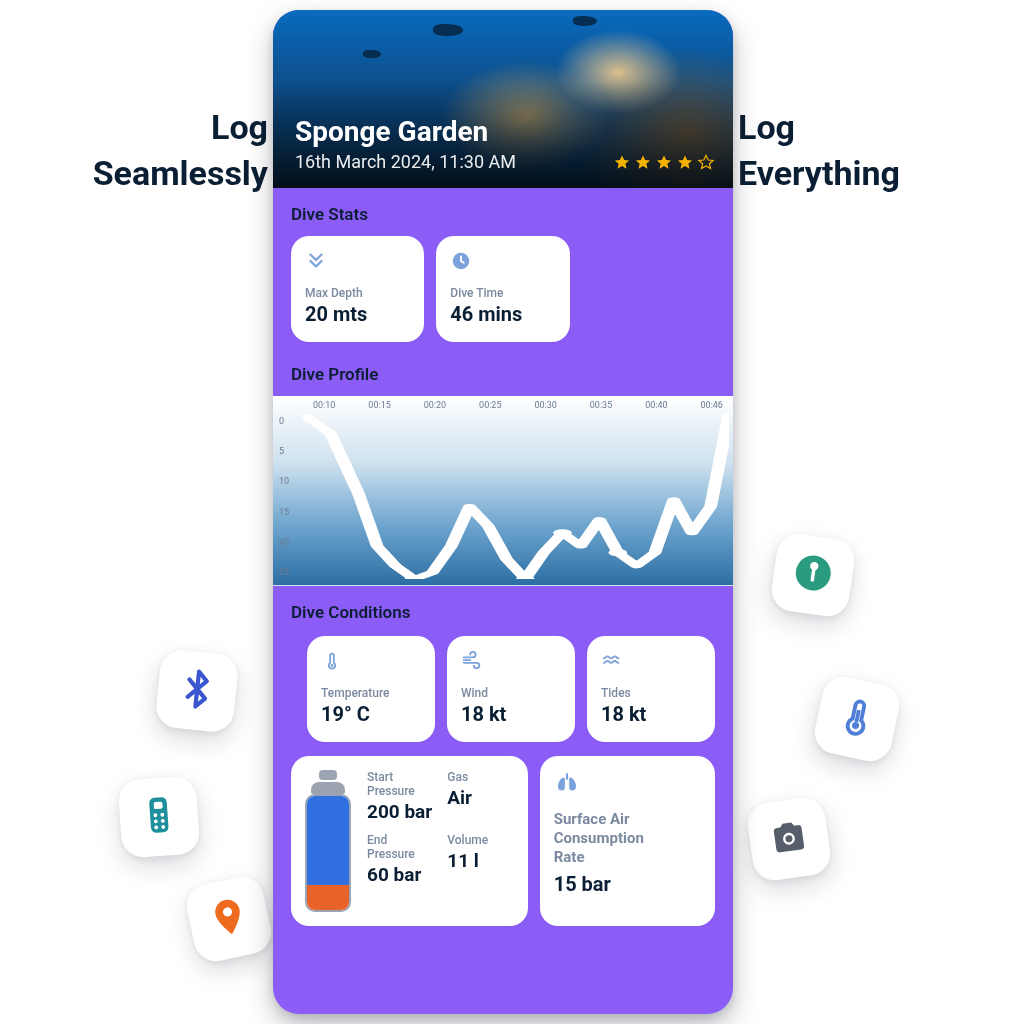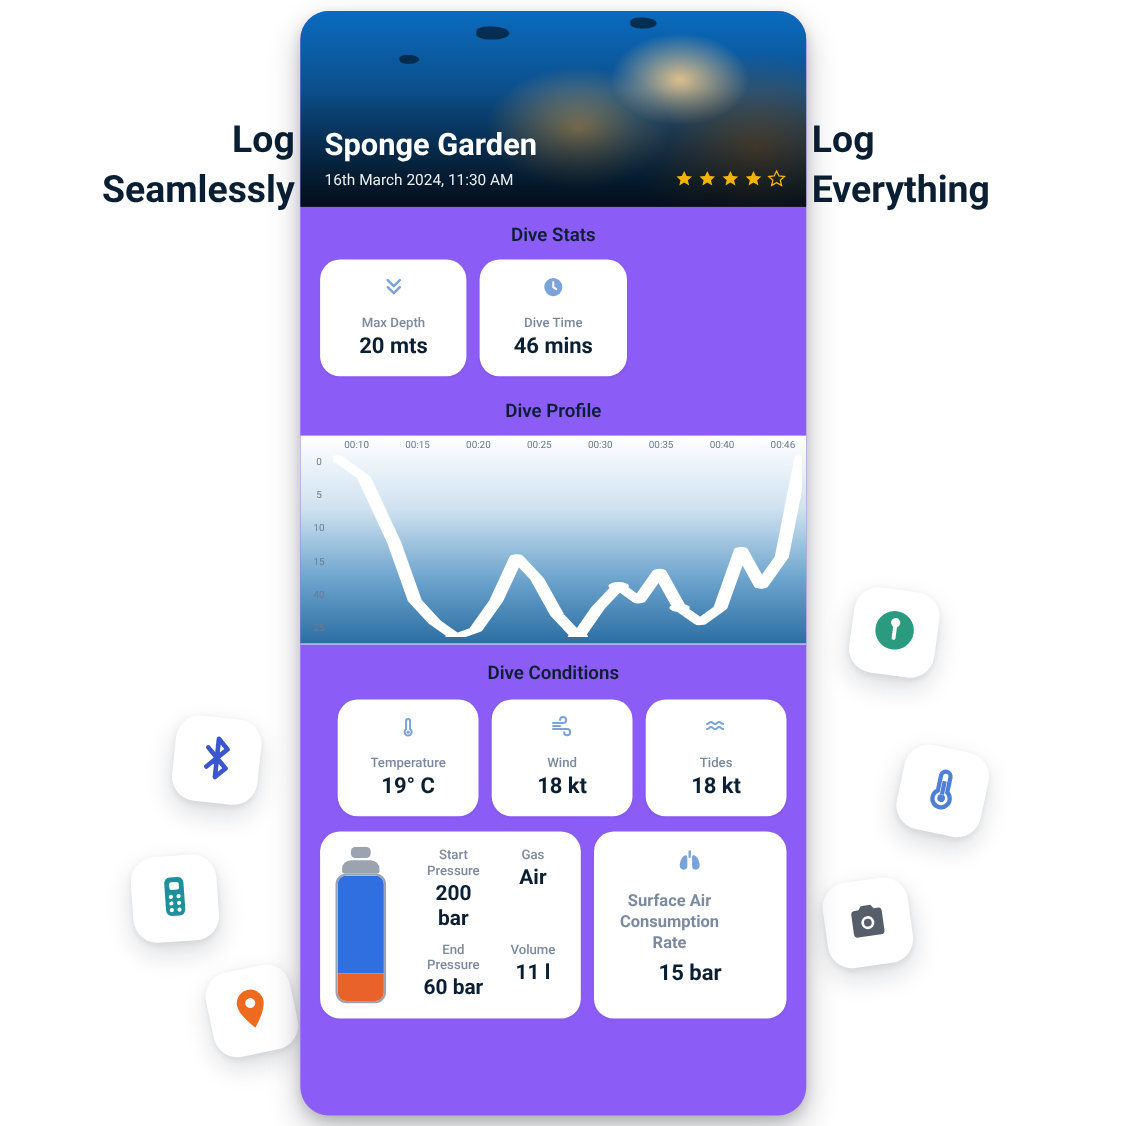--- a/index.html
+++ b/index.html
@@ -54,25 +54,25 @@
       radial-gradient(160px 120px at 90% 70%, rgba(120,90,50,.8), rgba(120,90,50,0) 72%),
       linear-gradient(180deg, #0a6bbf 0%, #0c4f8c 40%, #0a3a66 100%);
     color: #fff;
   }
   .hero::after{
     content:""; position:absolute; inset:0;
     background: linear-gradient(180deg, rgba(0,0,0,0) 40%, rgba(0,0,0,.75) 100%);
   }
   .fish { position:absolute; background:#04203a; border-radius:40% 60% 55% 45%; opacity:.8; }
   .hero h1 { position:absolute; left:22px; bottom:40px; z-index:2; font-size:28px; font-weight:700; }
-  .hero .date { position:absolute; left:22px; bottom:16px; z-index:2; font-size:14px; opacity:.92; }
+  .hero .date { position:absolute; left:22px; bottom:16px; z-index:2; font-size:18px; opacity:.92; }
   .stars { position:absolute; right:18px; bottom:16px; z-index:2; display:flex; gap:3px; }
   .star { width:18px; height:18px; }
 
-  .section { padding: 16px 18px 0; text-align: center; }
+  .section { padding: 16px 18px 0; }
   .section-title { font-size: 17px; font-weight:600; color:#0b1f34; margin-bottom:12px; }
 
   .row3 { display:grid; grid-template-columns: repeat(3,1fr); gap:12px; }
   .card {
     background:#fff; border-radius:18px; padding:14px 14px 16px;
     box-shadow: 0 1px 2px rgba(15,23,42,.04);
   }
   .card .ic { display:block; margin-bottom:10px; }
   .card .ic svg{ width:22px; height:22px; }
   .label { font-size:12px; color:#7b8aa0; font-weight:500; }
@@ -90,21 +90,21 @@
   .xaxis { position:absolute; top:4px; left:40px; right:10px; display:flex; justify-content:space-between; }
   .xaxis span{ font-size:9px; color:#6b7b90; }
   .chart-svg{ position:absolute; left:30px; right:4px; top:18px; bottom:6px; width:calc(100% - 34px); height:calc(100% - 24px); }
   .chart-svg path.line{ fill:none; stroke:#fff; stroke-width:3; stroke-linejoin:round; stroke-linecap:round; }
   .chart-svg circle{ fill:#fff; }
 
   
   .cond-row { margin-top:14px;padding-left:16px; }
 
   .big-cards { display:grid; grid-template-columns: 1.35fr 1fr; gap:12px; margin-top:14px;}
-  .tank-card { display:flex; gap:32px; }
+  .tank-card { display:flex; gap:16px; }
   .tank { width:46px; height:140px; position:relative; flex-shrink:0; }
   .tank .cap{ width:18px;height:10px;background:#9aa3af;border-radius:4px;margin:0 auto 2px; }
   .tank .shoulder{ width:34px;height:12px;background:#9aa3af;border-radius:8px 8px 2px 2px;margin:0 auto; }
   .tank .body{ width:46px;height:118px;border-radius:10px;overflow:hidden;border:2px solid #9aa3af;position:relative;background:#fff; }
   .tank .blue{ position:absolute;left:0;right:0;top:0;height:78%;background:#2f6fe0; }
   .tank .orange{ position:absolute;left:0;right:0;bottom:0;height:22%;background:#e8622a; }
   .tank-fields{ display:grid; grid-template-columns:1fr 1fr; gap:10px 14px; align-content:start; }
   .tank-fields .label{ font-size:12px; }
   .tank-fields .value{ font-size:19px; }
 

